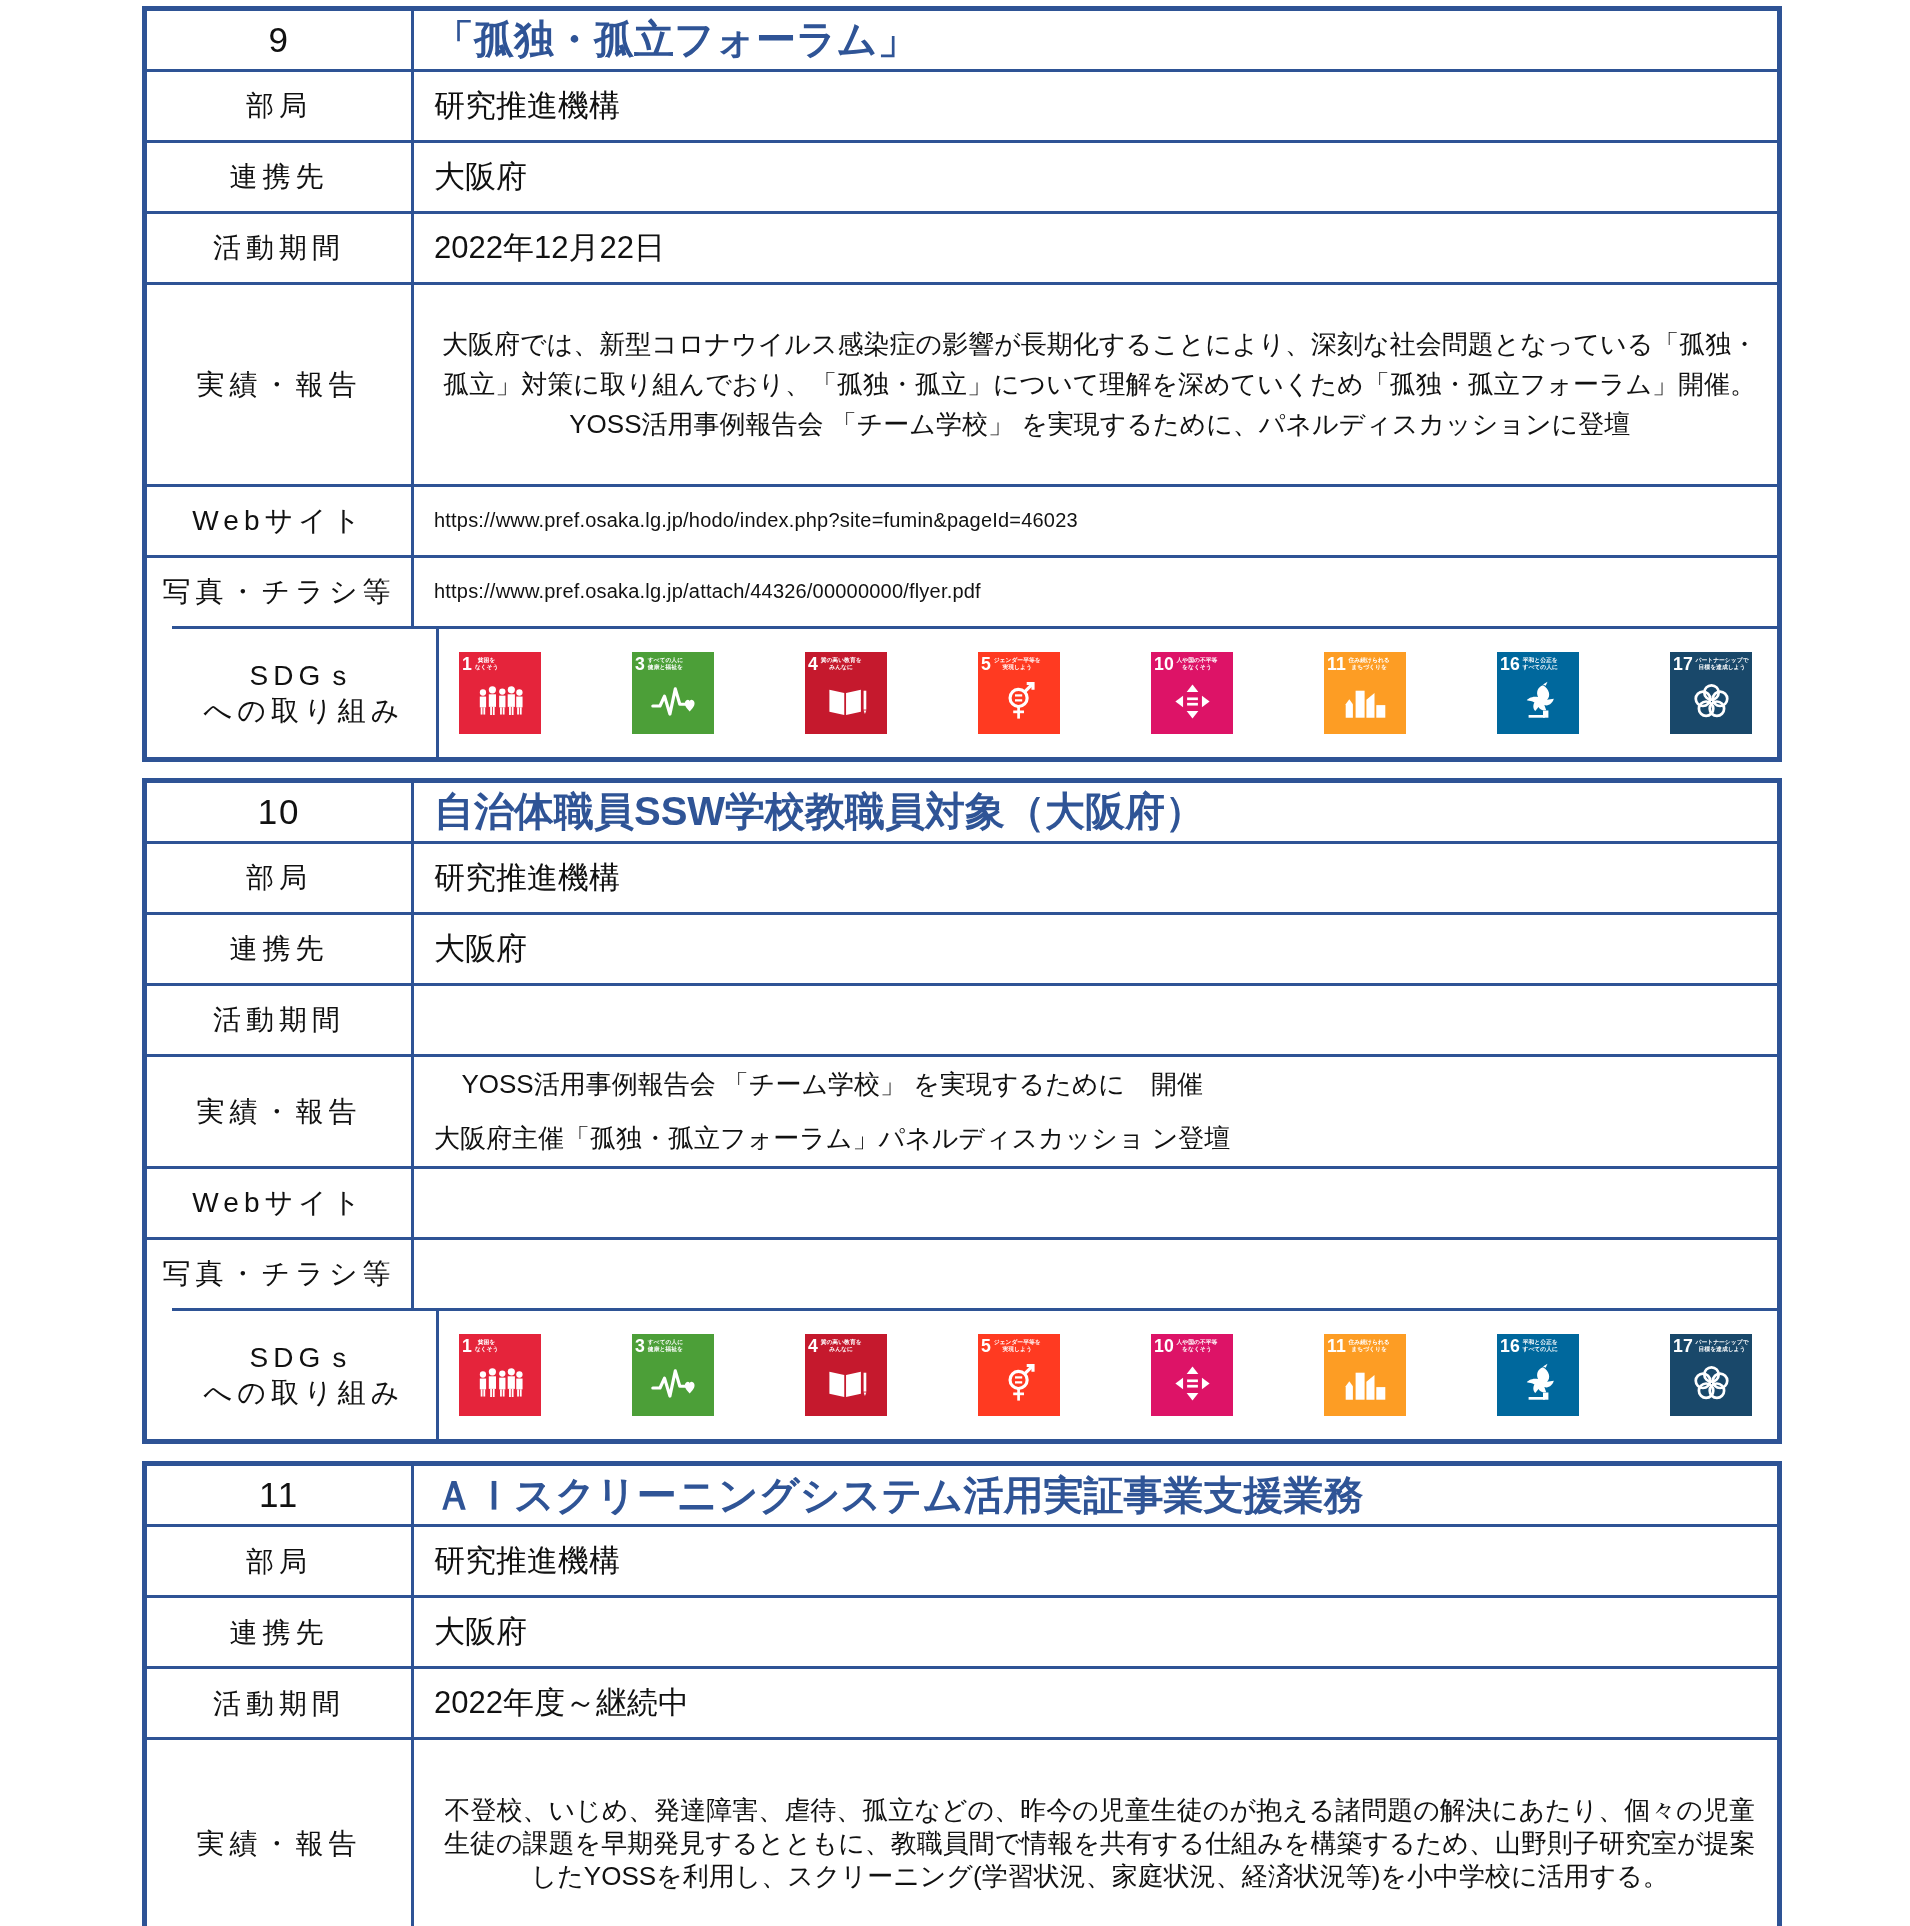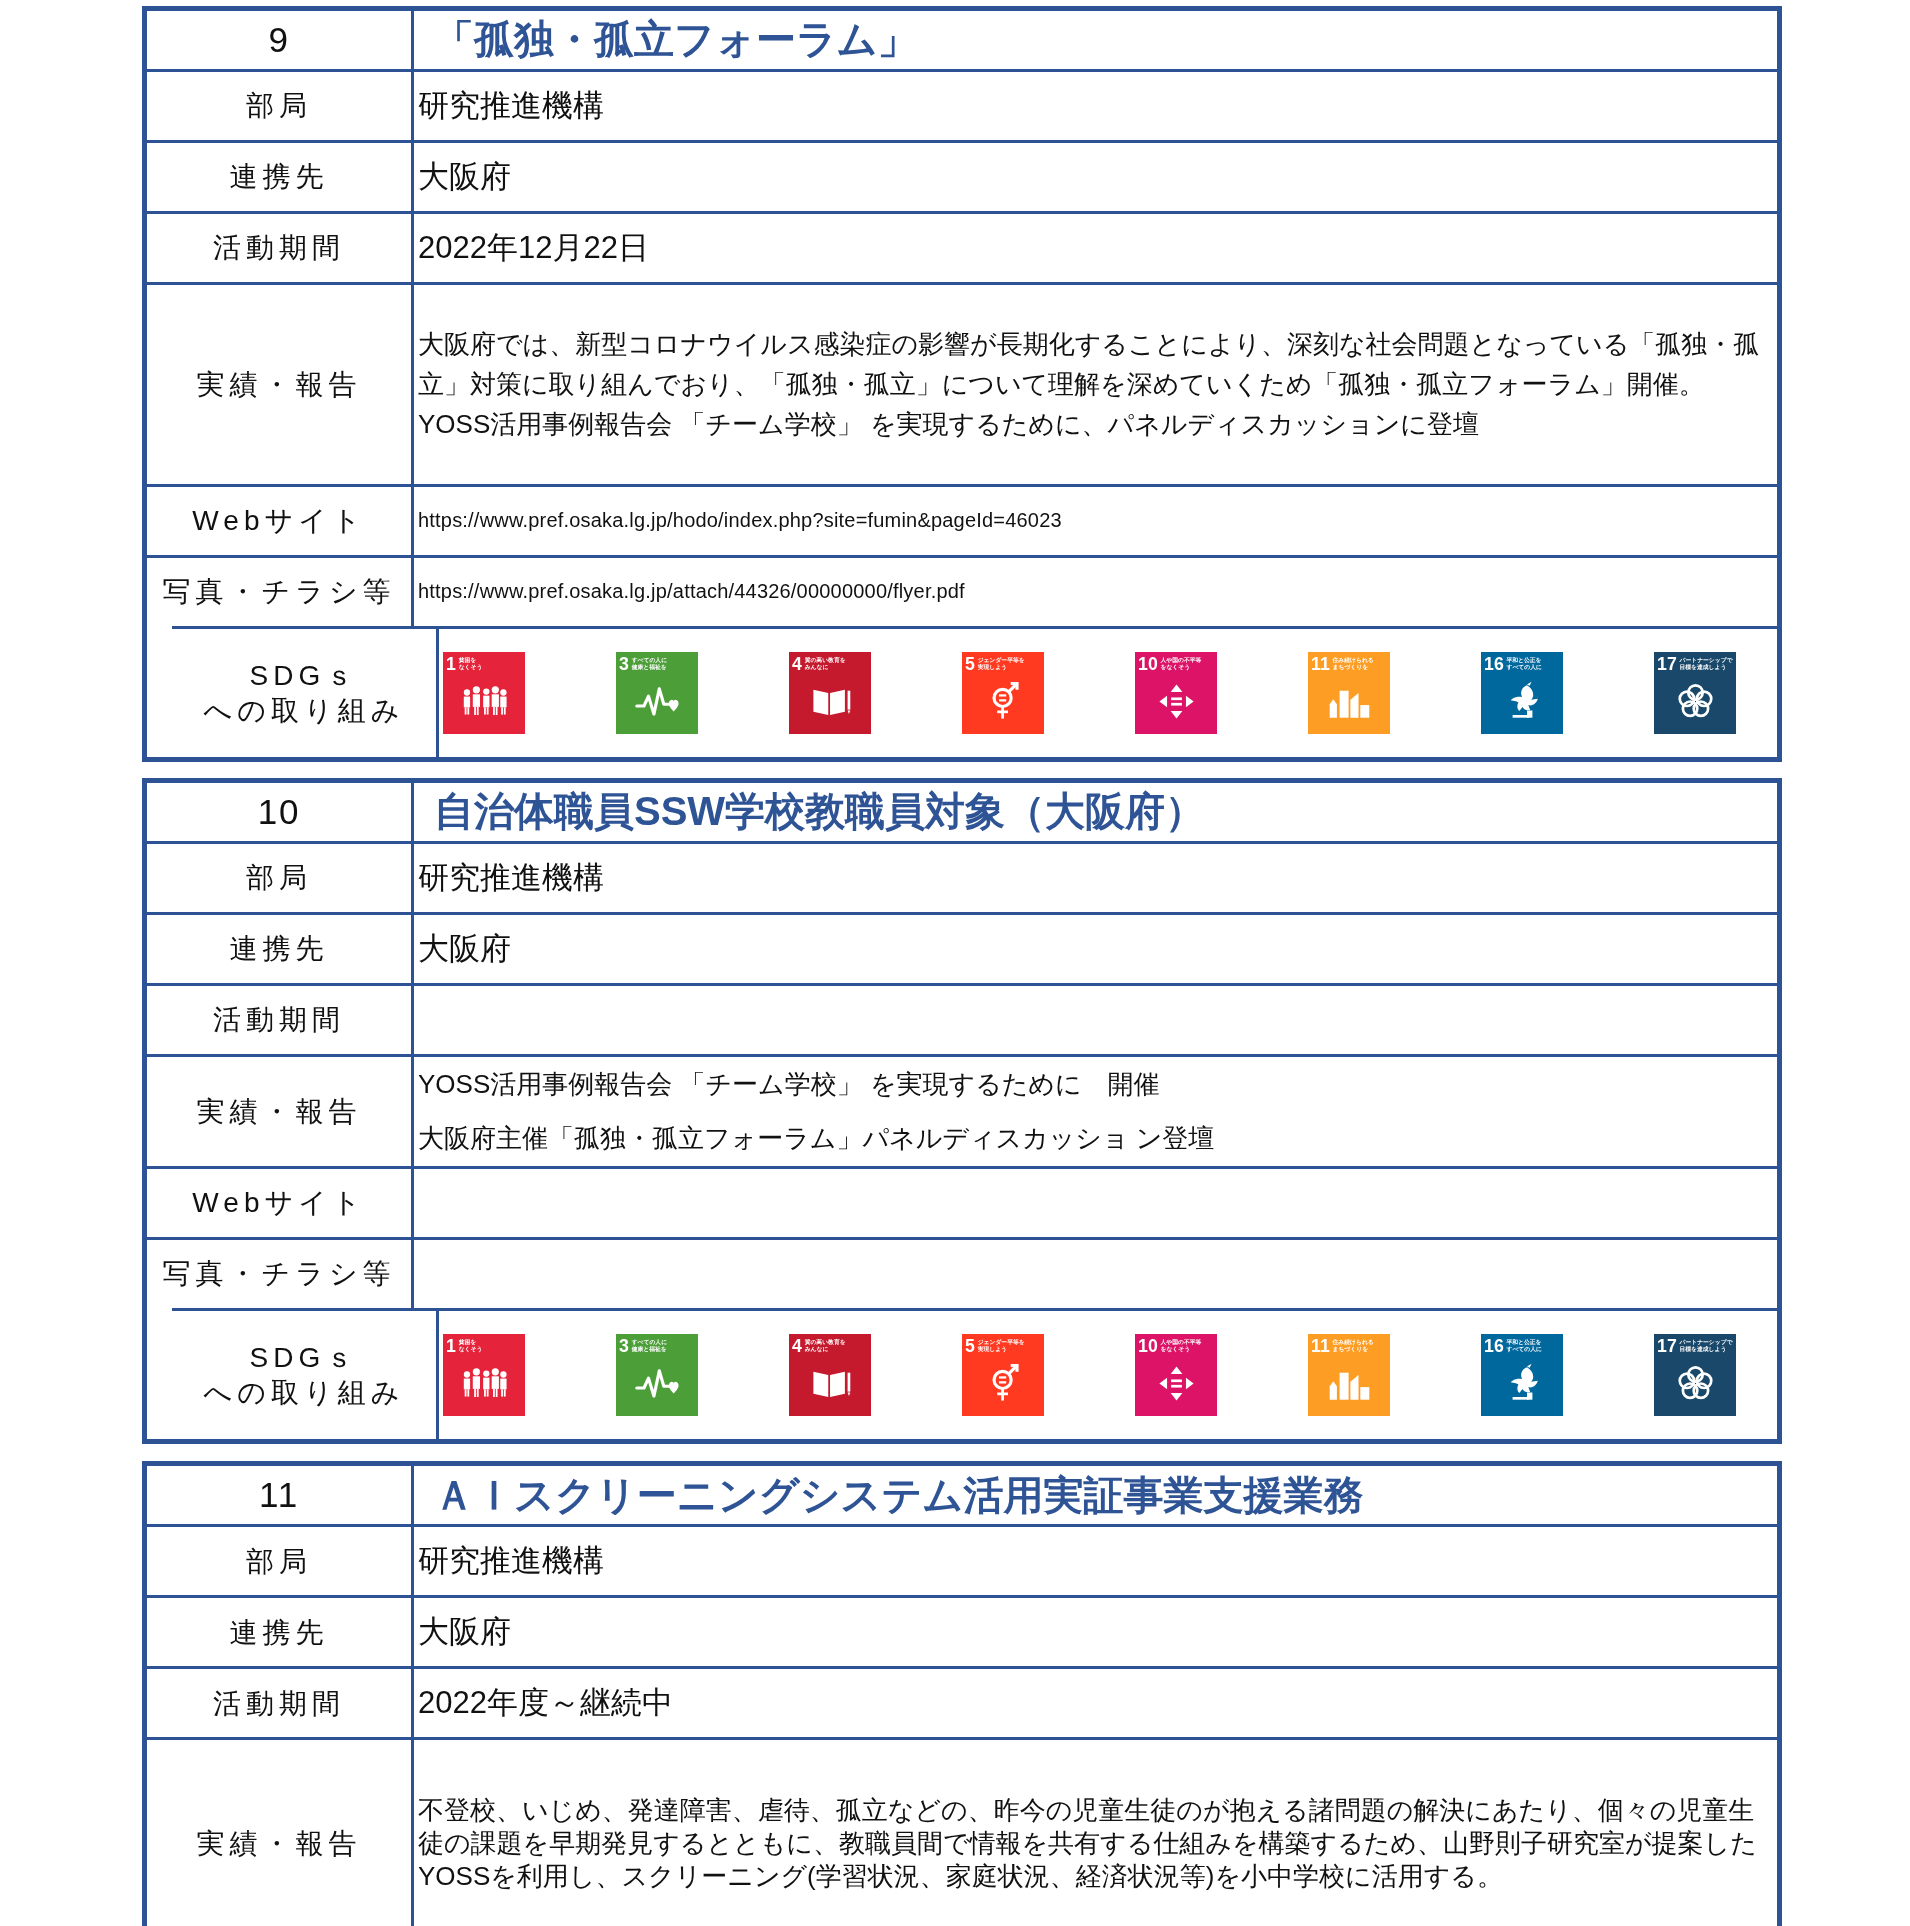--- a/index.html
+++ b/index.html
@@ -13,25 +13,25 @@
   .table.t1{margin-top:16px;}
   .table.t2{margin-top:17.3px;}
 
   .row{display:flex;border-top:3.9px solid #2e5395;height:71px;}
   .row.head{border-top:none;height:58px;}
   .t0 .r-report{height:202px;}
   .t1 .r-report{height:112px;}
   .t2 .r-report{height:209px;}
   .r-sdg{height:131px;margin-left:25px;}
 
-  .cell{display:flex;align-items:center;}
+  .cell{display:flex;align-items:center;text-align:center;}
   .cell.label{width:267px;border-right:3.9px solid #2e5395;justify-content:center;
               text-align:center;font-size:28px;letter-spacing:0.18em;color:#111;
               flex-direction:column;line-height:1.25;flex-shrink:0;}
-  .cell.value{flex:1;padding-left:4px;padding-right:11.6px;font-size:31px;color:#111;}
+  .cell.value{flex:1;padding-left:20px;padding-right:11.6px;font-size:31px;color:#111;}
   .cell.num{font-size:35px;letter-spacing:0.05em;}
   .cell.title{font-size:40px;font-weight:bold;color:#2f5496;padding-left:20px;}
   .cell.report{font-size:26px;white-space:pre-line;}
   .t0 .cell.report{line-height:40px;}
   .t1 .cell.report{line-height:54px;}
   .t2 .cell.report{line-height:33px;}
   .cell.url{font-size:20px;letter-spacing:0.01em;}
 
   .sdg-strip{display:flex;align-items:center;gap:91px;padding-left:21px;}
   .sdg-tile{width:82px;height:82px;flex-shrink:0;color:#fff;position:relative;

